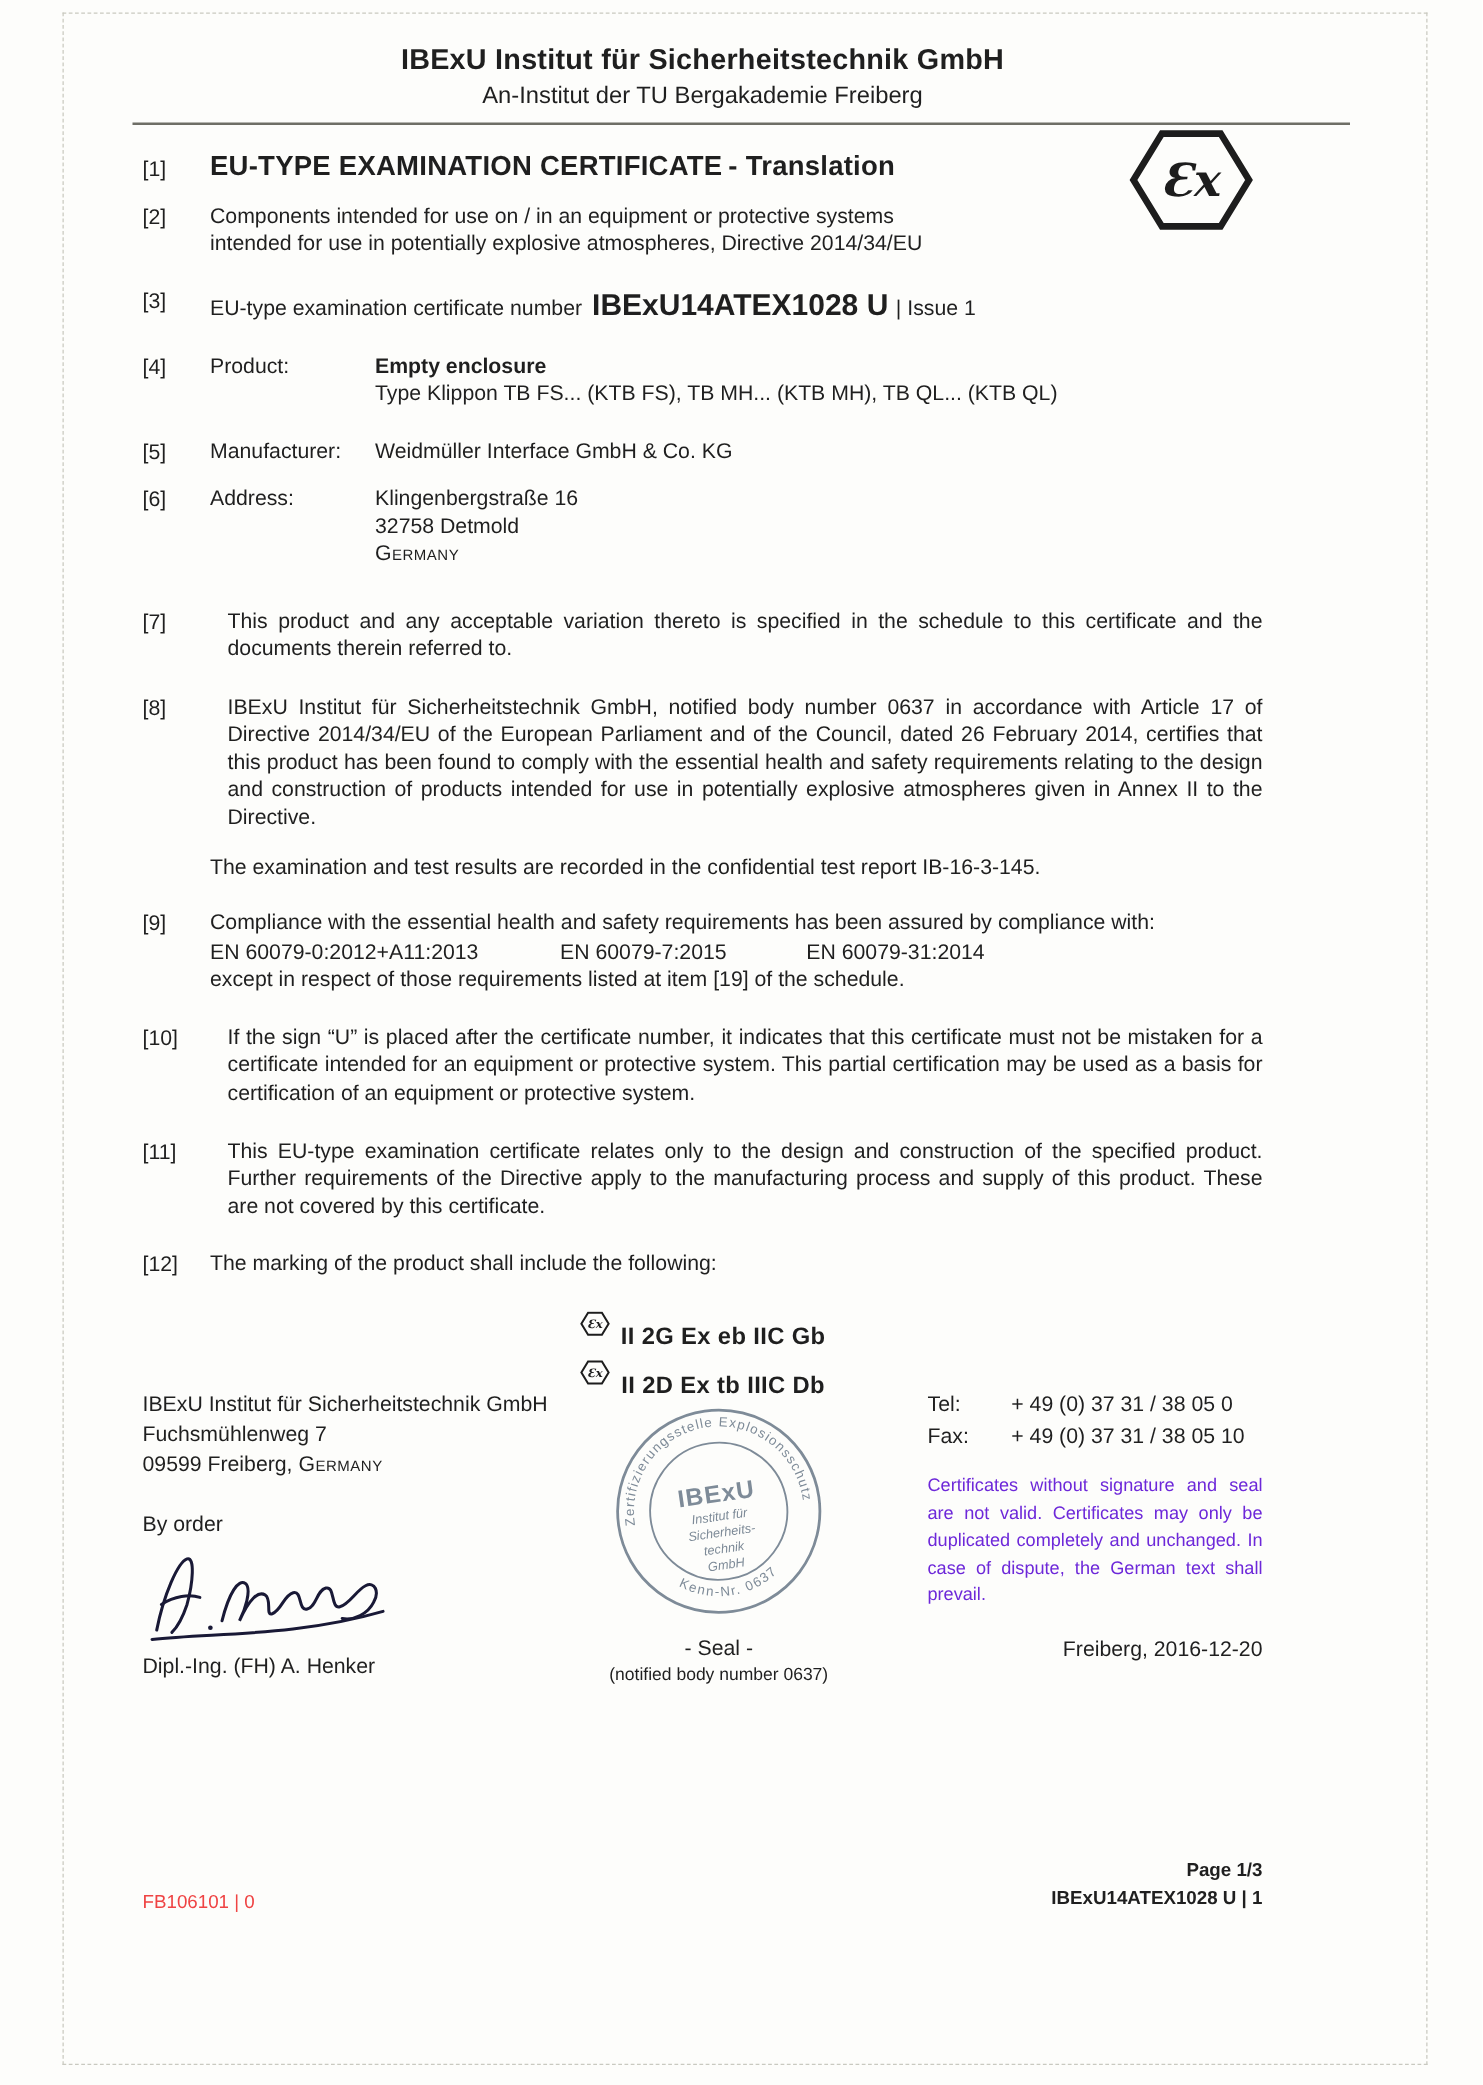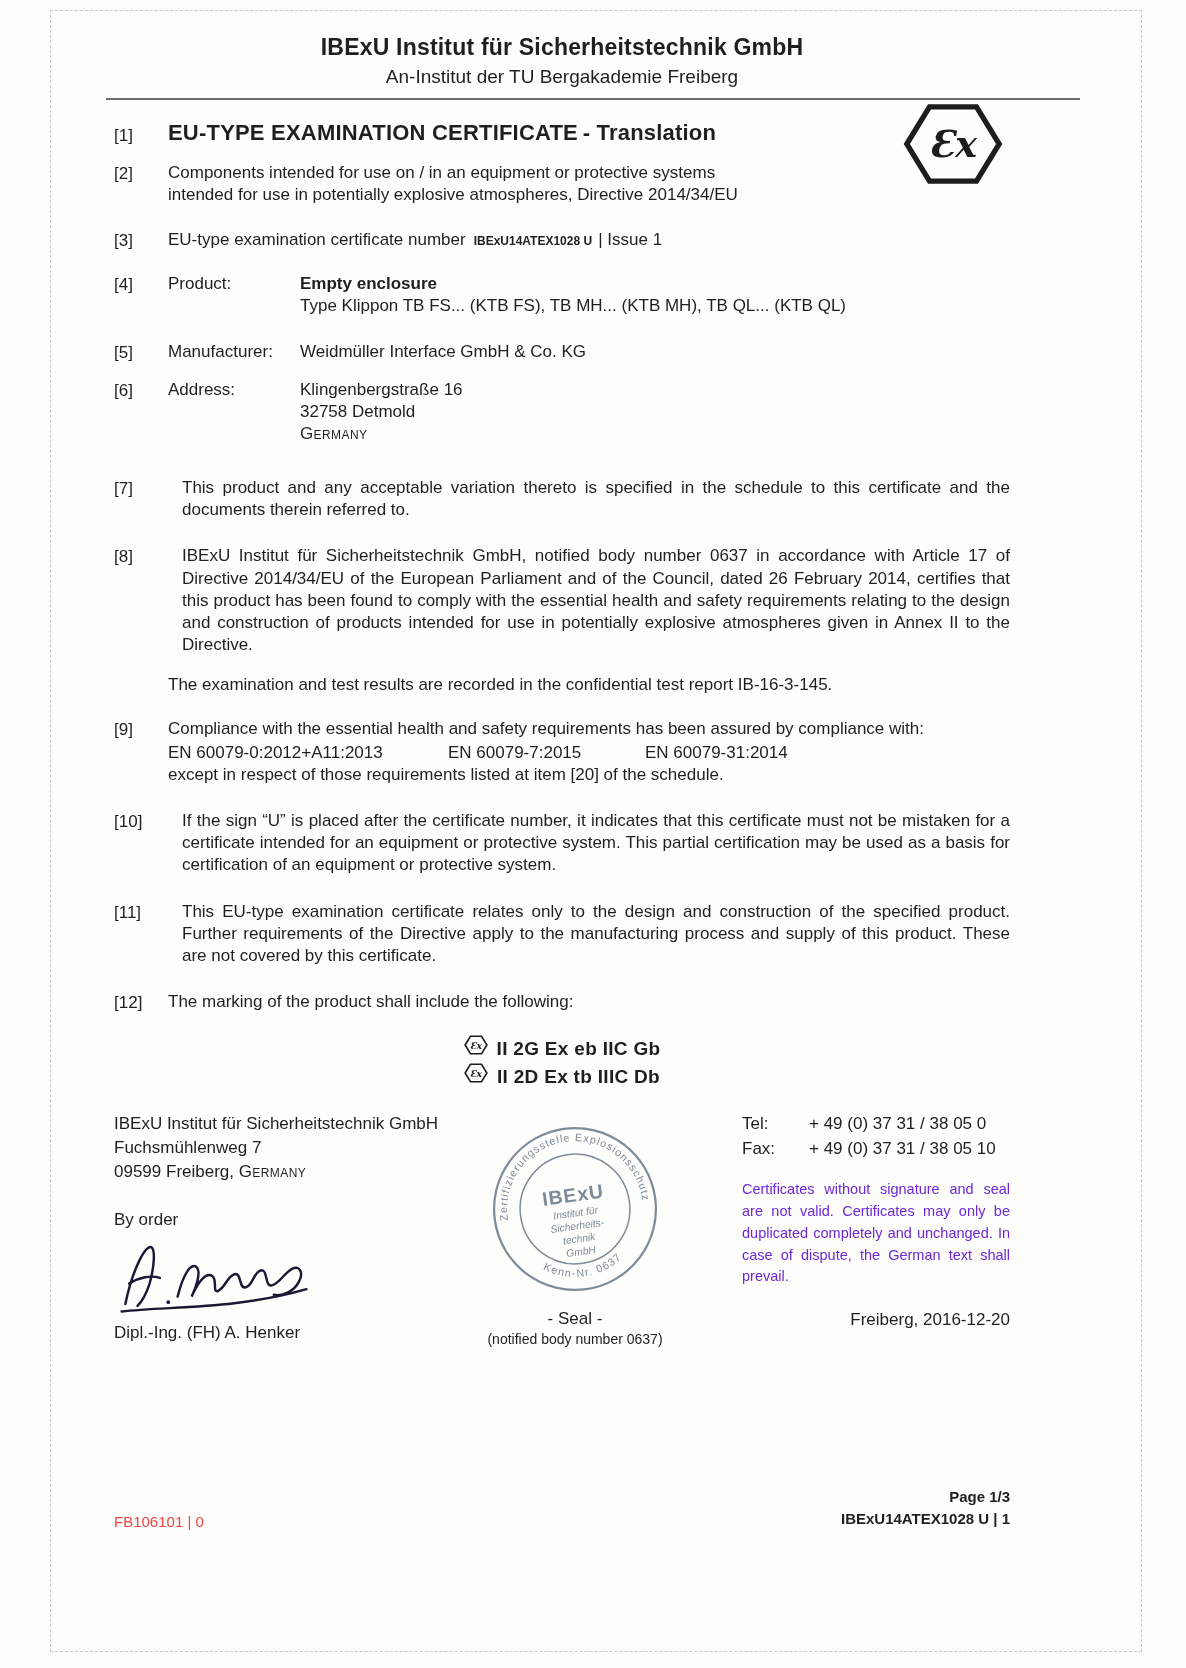--- a/index.html
+++ b/index.html
@@ -24,35 +24,35 @@
   
   .item{display:flex;align-items:flex-start;}
   .inum{flex:0 0 54px;font-size:17px;padding-top:2px;}
   .ibody{flex:1;font-size:17px;line-height:1.3;}
   .just{text-align:justify;margin-left:14px;}
   .cert-title{font-size:22px;font-weight:bold;letter-spacing:.2px;line-height:1.2;}
   .item1 .inum{padding-top:6px;}
   .mt16{margin-top:16px}.mt20{margin-top:20px}.mt22{margin-top:22px}
   .mt24{margin-top:24px}.mt32{margin-top:32px}
   .narrow{max-width:600px;}
-  .certno{font-weight:bold;font-size:12px;margin:0 6px 0 8px;text-align:center;}
+  .certno{font-weight:bold;font-size:24px;margin:0 6px 0 8px;text-align:center;}
   .kv{display:flex;}
   .klabel{flex:0 0 132px;}
   .kval{flex:1;}
   .bold{font-weight:bold;}
   .sc{font-variant:small-caps;letter-spacing:.4px;}
   .stds{display:flex;margin-top:2px;}
   .std1{flex:0 0 280px;}
   .std2{flex:0 0 197px;}
   .para2{margin-top:18px;}
 
   
   .markings{margin-top:22px;text-align:center;}
   .marking-row{display:flex;justify-content:center;align-items:center;gap:9px;line-height:27px;}
-  .marking-text{font-weight:bold;font-size:19px;letter-spacing:.3px;}
+  .marking-text{font-weight:bold;font-size:19px;letter-spacing:.3px;margin-top:12px;}
   .hex-small{display:inline-block;vertical-align:middle;}
 
   
   .ex-logo{position:absolute;left:903px;top:100px;}
 
   
   .footer-block{position:absolute;left:114px;top:1112px;width:896px;font-size:17px;}
   .f-left{position:absolute;left:0;top:0;width:430px;line-height:1.42;}
   .by-order{margin-top:24px;}
   .signature-wrap{margin-top:2px;height:84px;}
@@ -159,21 +159,21 @@
 
     <div class="item mt22">
       <div class="inum">[9]</div>
       <div class="ibody">
         <div>Compliance with the essential health and safety requirements has been assured by compliance with:</div>
         <div class="stds">
           <span class="std1">EN 60079-0:2012+A11:2013</span>
           <span class="std2">EN 60079-7:2015</span>
           <span class="std3">EN 60079-31:2014</span>
         </div>
-        <div>except in respect of those requirements listed at item [20] of the schedule.</div>
+        <div>except in respect of those requirements listed at item [19] of the schedule.</div>
       </div>
     </div>
 
     <div class="item mt24">
       <div class="inum">[10]</div>
       <div class="ibody just">If the sign “U” is placed after the certificate number, it indicates that this certificate must not be mistaken for a certificate intended for an equipment or protective system. This partial certification may be used as a basis for certification of an equipment or protective system.</div>
     </div>
 
     <div class="item mt24">
       <div class="inum">[11]</div>

